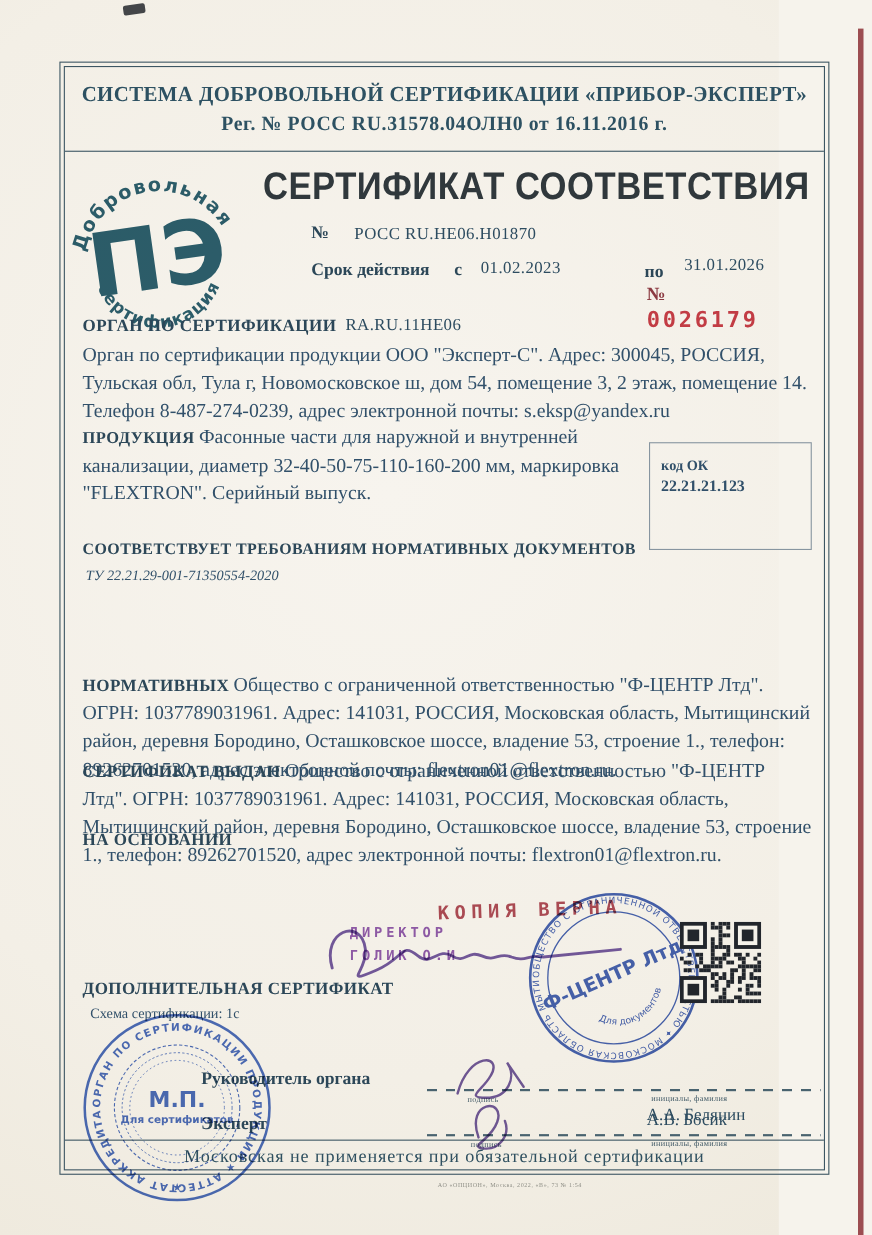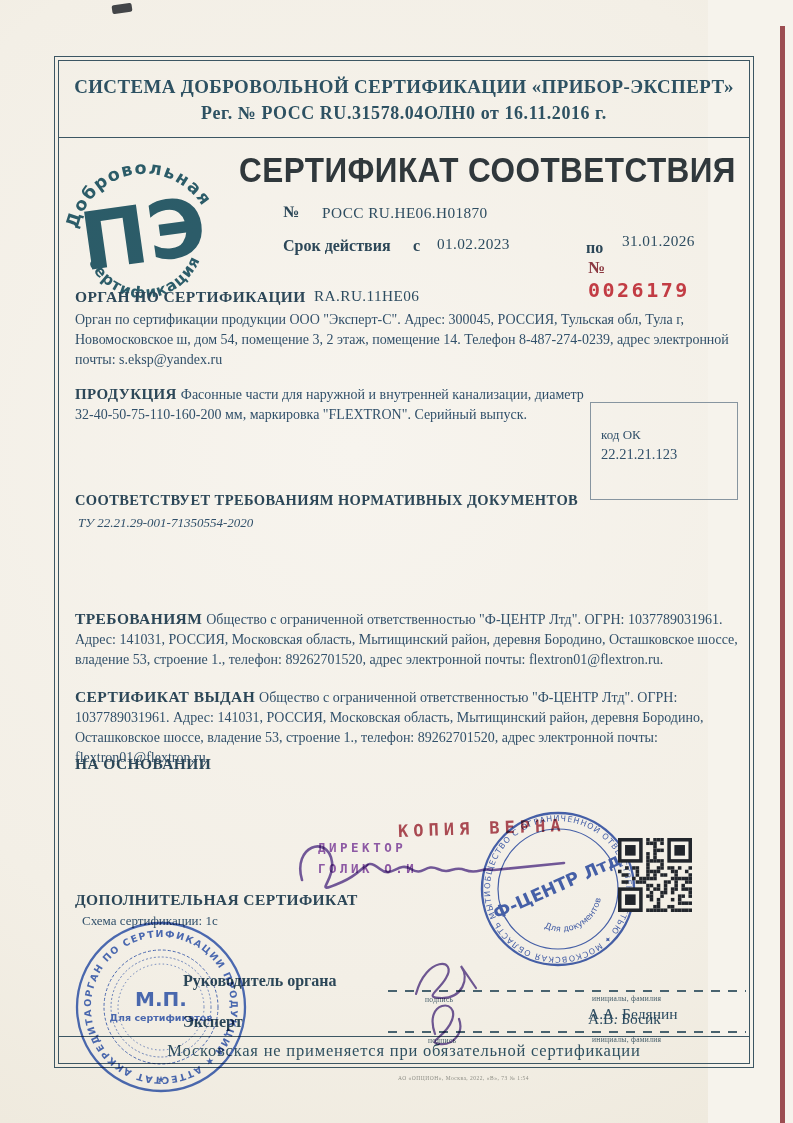--- a/index.html
+++ b/index.html
@@ -19,21 +19,21 @@
   
   .hdr1{font-size:19.5px;font-weight:bold;color:#2d5162;letter-spacing:.4px;
         transform:scaleX(.97);transform-origin:center;}
   .hdr2{font-size:18.5px;font-weight:bold;color:#2d5162;letter-spacing:.6px;margin-top:5px;
         transform:scaleX(.97);transform-origin:center;}
   .title{font-family:"Liberation Sans", sans-serif;font-size:35px;font-weight:bold;
          color:#30383c;letter-spacing:.5px;transform:scaleX(.9);transform-origin:center;
          white-space:nowrap;text-align:center;}
   .lbl{font-weight:bold;font-size:15px;color:#2c4758;letter-spacing:.4px;text-align:right;}
   .lbl-lg{font-weight:bold;font-size:15.5px;color:#2c4758;letter-spacing:.4px;}
-  .body-txt{font-size:14px;line-height:1.42;color:#31506a;}
+  .body-txt{font-size:18px;line-height:1.42;color:#31506a;}
   .code-box{border:1px solid #8795a0;color:#31506a;}
   .code-box .cap{font-size:13px;}
   .code-box .val{font-size:14.5px;margin-top:3px;}
   .serif-val{font-size:15.3px;color:#2d4c60;letter-spacing:.4px;}
   .bold16{font-weight:bold;font-size:16px;color:#2c4758;}
   .serial{font-family:"DejaVu Sans Mono", monospace;font-size:20px;letter-spacing:2.5px;
           color:#c23c44;font-weight:bold;}
   .serial-num-label{font-size:17px;font-weight:bold;color:#8c3a42;}
   .dash-line{height:2px;background:repeating-linear-gradient(90deg,#49636f 0 9px,transparent 9px 17px);}
   .under-cap{font-size:7.5px;color:#405966;letter-spacing:.3px;}
@@ -102,30 +102,30 @@
   </div>
 
   <div class="abs lbl-lg" style="left:75px;top:288px;">ОРГАН ПО СЕРТИФИКАЦИИ</div>
   <div class="abs serif-val" style="left:314px;top:287px;">RA.RU.11НЕ06</div>
   <div class="abs body-txt" style="left:75px;top:310px;width:660px;">Орган по сертификации продукции ООО "Эксперт-С". Адрес: 300045, РОССИЯ, Тульская обл, Тула г, Новомосковское ш, дом 54, помещение 3, 2 этаж, помещение 14. Телефон 8-487-274-0239, адрес электронной почты: s.eksp@yandex.ru</div>
 
   <div class="abs" style="left:75px;top:385px;width:512px;">
     <span class="lbl">ПРОДУКЦИЯ</span>
     <span class="body-txt">Фасонные части для наружной и внутренней канализации, диаметр 32-40-50-75-110-160-200 мм, маркировка "FLEXTRON". Серийный выпуск.</span>
   </div>
-  <div class="abs code-box" style="left:590px;top:402px;width:148px;height:98px;padding:24px 10px;box-sizing:border-box;">
+  <div class="abs code-box" style="left:590px;top:402px;width:148px;height:98px;padding:12px 10px;box-sizing:border-box;font-weight:bold;">
     <div class="cap">код ОК</div>
     <div class="val">22.21.21.123</div>
   </div>
 
   <div class="abs lbl" style="left:75px;top:492px;font-size:14.5px;">СООТВЕТСТВУЕТ ТРЕБОВАНИЯМ НОРМАТИВНЫХ ДОКУМЕНТОВ</div>
   <div class="abs body-txt" style="left:78px;top:514px;font-size:13px;font-style:italic;">ТУ 22.21.29-001-71350554-2020</div>
 
   <div class="abs" style="left:75px;top:610px;width:663px;">
-    <span class="lbl-lg">ТРЕБОВАНИЯМ</span>
+    <span class="lbl-lg">НОРМАТИВНЫХ</span>
     <span class="body-txt">Общество с ограниченной ответственностью "Ф-ЦЕНТР Лтд". ОГРН: 1037789031961. Адрес: 141031, РОССИЯ, Московская область,  Мытищинский район, деревня Бородино, Осташковское шоссе, владение 53, строение 1., телефон: 89262701520, адрес электронной почты: flextron01@flextron.ru.</span>
   </div>
 
   <div class="abs" style="left:75px;top:688px;width:663px;">
     <span class="lbl-lg">СЕРТИФИКАТ ВЫДАН</span>
     <span class="body-txt">Общество с ограниченной ответственностью "Ф-ЦЕНТР Лтд". ОГРН: 1037789031961. Адрес: 141031, РОССИЯ, Московская область,  Мытищинский район, деревня Бородино, Осташковское шоссе, владение 53, строение 1., телефон: 89262701520, адрес электронной почты: flextron01@flextron.ru.</span>
   </div>
 
   <div class="abs lbl-lg" style="left:75px;top:755px;">НА ОСНОВАНИИ</div>
 

